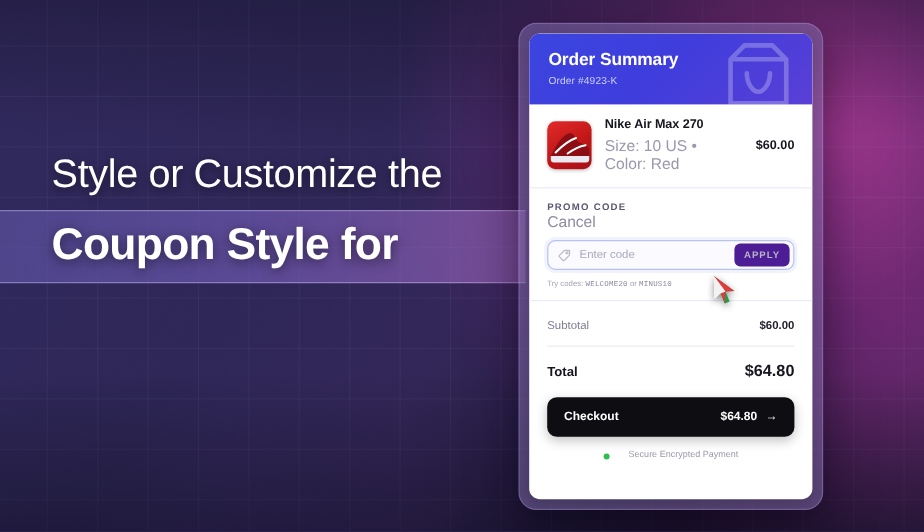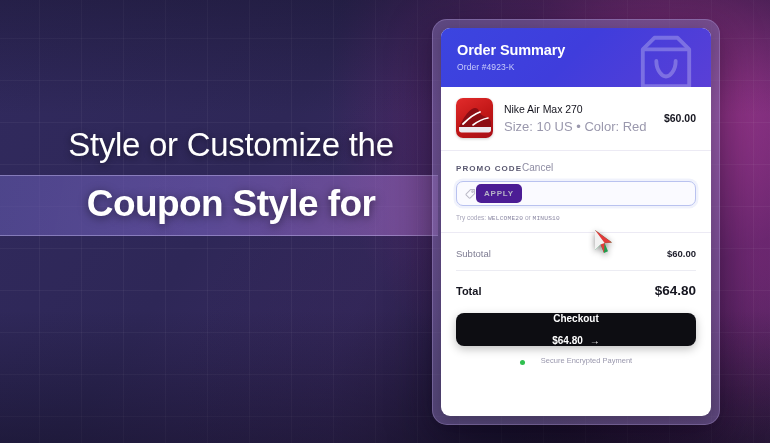--- a/index.html
+++ b/index.html
@@ -34,41 +34,40 @@
       linear-gradient(to top, rgba(10,8,22,0.42) 0%, rgba(0,0,0,0) 30%);
   }
   
   #headline {
     position:absolute; left:0; top:118px; width:438px;
     color:#fff;
   }
   .hl-line {
     font-size:33px; line-height:1.0;
     letter-spacing:-0.3px;
-    padding-left:24px;
+    padding-left:43px;
     text-shadow:0 2px 7px rgba(0,0,0,0.45);
     white-space:nowrap;
-    text-align:center;
   }
   .hl-l1 { font-weight:400; padding-top:10px; padding-bottom:14px; }
   .hl-l3 { font-weight:400; padding-top:16px; padding-bottom:10px; }
   .hl-band {
     position:relative;
     background:linear-gradient(100deg, rgba(96,86,168,0.62) 0%, rgba(120,96,190,0.60) 48%, rgba(162,104,190,0.58) 100%);
     border-top:1px solid rgba(215,205,255,0.40);
     border-bottom:1px solid rgba(215,205,255,0.40);
     padding-top:9px; padding-bottom:13px;
   }
   .hl-band .hl-strong {
     font-weight:700; font-size:37px; letter-spacing:-0.6px;
     text-shadow:0 2px 10px rgba(0,0,0,0.5);
   }
   
   #card-frame {
-    position:absolute; left:432px; top:19px; width:288px; height:406px;
+    position:absolute; left:432px; top:19px; width:254px; height:406px;
     background:rgba(126,105,170,0.55);
     border:1px solid rgba(190,170,230,0.30);
     border-radius:15px;
     padding:8px;
     box-shadow:0 14px 40px rgba(12,6,28,0.55);
   }
   #card {
     width:100%; height:100%;
     background:#fff;
     border-radius:9px;
@@ -103,30 +102,30 @@
     border-bottom:1px solid #eceaf4;
   }
   .thumb {
     width:37px; height:40px; border-radius:7px; flex:0 0 auto;
     background:linear-gradient(150deg,#e22b2b 0%, #c01616 55%, #a80f18 100%);
     position:relative; overflow:hidden;
     box-shadow:0 1px 3px rgba(0,0,0,0.2);
   }
   .thumb svg { position:absolute; inset:0; width:100%; height:100%; }
   .p-info { flex:1 1 auto; min-width:0; }
-  .p-name { font-size:10.5px; font-weight:400; color:#15151f; letter-spacing:-0.05px; }
+  .p-name { font-size:10.5px; font-weight:700; color:#15151f; letter-spacing:-0.05px; }
   .p-meta { font-size:13px; color:#9a98ad; margin-top:4px; }
   .p-price { font-size:10.5px; font-weight:700; color:#15151f; flex:0 0 auto; }
   
   .promo { padding:11px 15px 10px 15px; border-bottom:1px solid #eceaf4; }
-  .promo-top { display:flex; justify-content:flex-start; align-items:baseline; }
+  .promo-top { display:flex; justify-content:flex-start; align-items:baseline;flex-direction:column; }
   .promo-label {
     font-size:8px; font-weight:700; color:#5a5870; letter-spacing:1.05px;
   }
-  .promo-cancel { font-size:10px; color:#8e8ca3; cursor:pointer; }
+  .promo-cancel { font-size:13px; color:#8e8ca3; cursor:pointer; }
   .promo-field {
     margin-top:8px;
     display:flex; align-items:center;
     height:25px;
     background:#fafaff;
     border:1.4px solid #b9c2ef;
     border-radius:7px;
     padding:0 3px 0 8px;
     box-shadow:0 0 0 2.5px rgba(132,148,232,0.12);
   }
@@ -162,21 +161,20 @@
   .t-total .val { font-size:13.5px; font-weight:700; color:#15151f; }
   
   .co-wrap { padding:6px 15px 0 15px; }
   .checkout {
     width:100%; height:33px;
     background:#0d0d12; border:none; border-radius:8px;
     display:flex; align-items:center; justify-content:space-between;
     padding:0 14px; cursor:pointer;
     font-family:"Liberation Sans", sans-serif;
     box-shadow:0 3px 10px rgba(0,0,0,0.25);
-    flex-direction:column;
   }
   .checkout .co-label { font-size:10px; font-weight:700; color:#fff; }
   .checkout .co-right { display:flex; align-items:center; gap:7px; }
   .checkout .co-amt { font-size:10px; font-weight:700; color:#fff; }
   .checkout .co-arrow { color:#fff; font-size:10px; line-height:1; }
   .secure {
     display:flex; align-items:flex-end; justify-content:center; gap:16px;
     padding:10px 0 0 0;
   }
   .secure .dot { width:5px; height:5px; border-radius:50%; background:#2fbf4f; }
@@ -242,20 +240,21 @@
         <span class="promo-label">PROMO CODE</span>
         <span class="promo-cancel">Cancel</span>
       </div>
       <div class="promo-field">
         <span class="tag-ic">
           <svg viewBox="0 0 14 14" fill="none" stroke="#6f6d84" stroke-width="1.3">
             <path d="M1.6 7.4 L7 2 L12.2 2 L12.2 7.2 L6.8 12.6 C6.3 13.1 5.6 13.1 5.2 12.6 L1.6 9 C1.1 8.6 1.1 7.9 1.6 7.4 Z" stroke-linejoin="round"></path>
             <circle cx="9.6" cy="4.6" r="1.05"></circle>
           </svg>
         </span>
+        <input class="promo-input" type="text" placeholder="Enter code" style="">
         <button class="apply-btn">APPLY</button>
       </div>
       <div class="try-codes">
         <span>Try codes:</span>
         <code>WELCOME20</code>
         <span>or</span>
         <code>MINUS10</code>
       </div>
     </div>
 

